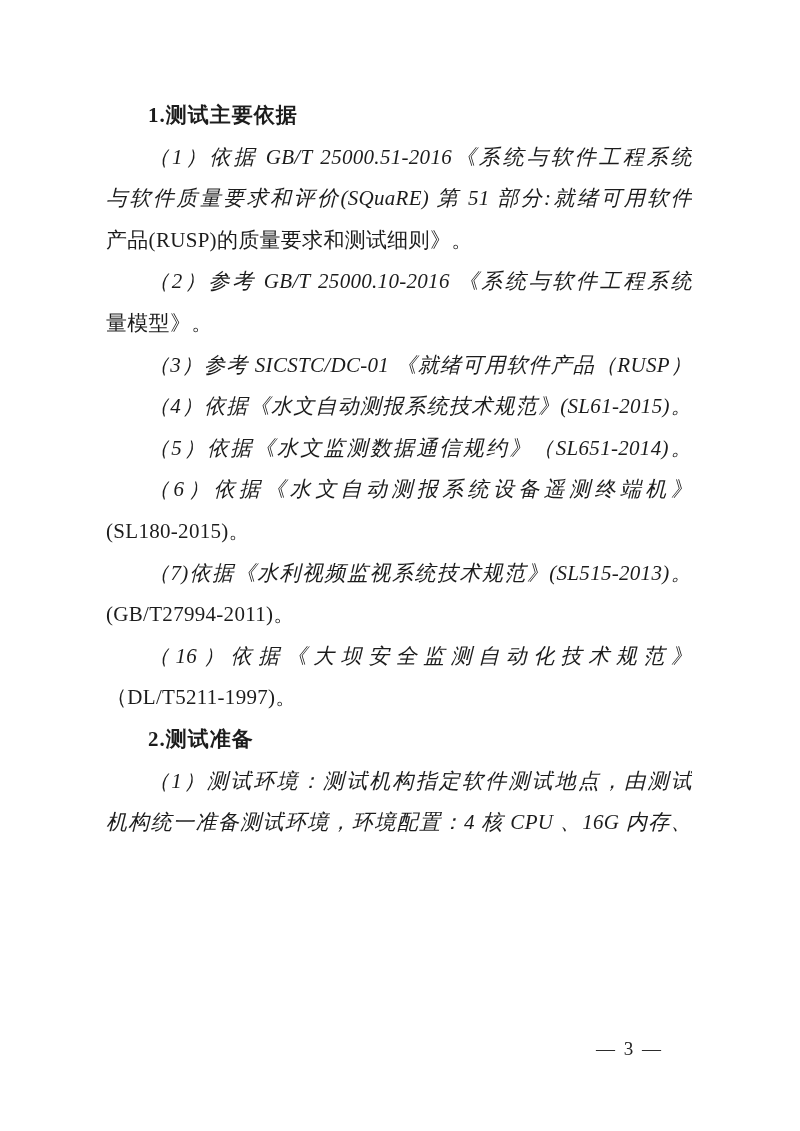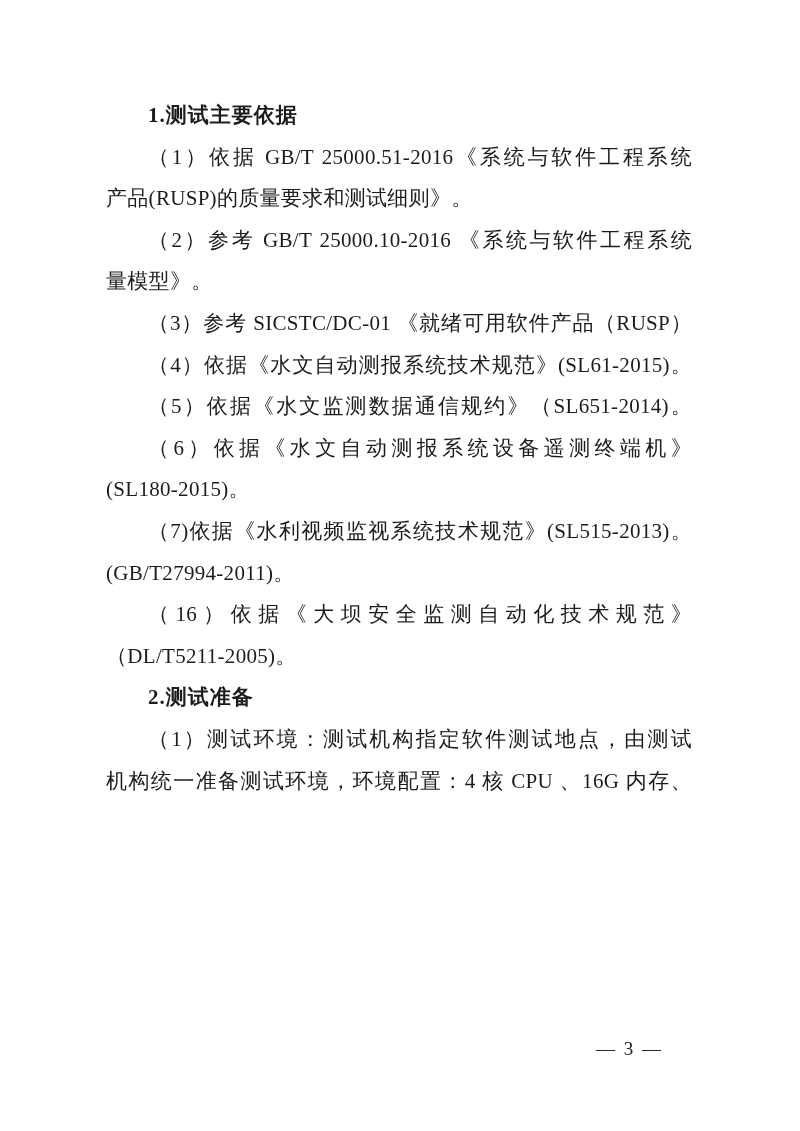--- a/index.html
+++ b/index.html
@@ -44,47 +44,49 @@
   .line.first {
     text-indent: 2em;
   }
   .line.cont {
     text-indent: 0;
   }
   .line.fill {
     text-align: justify;
     text-align-last: justify;
     text-justify: inter-ideograph;
+    font-style: italic;
   }
   .pageno {
     position: absolute;
     top: 1038px;
     right: 137px;
     font-size: 19px;
     letter-spacing: 2px;
     color: #222;
   }
 </style>
 </head>
 <body>
 
 <div class="page">
   <div class="content">
     <div class="line h">1.测试主要依据</div>
     <div class="line first fill">（1）依据 GB/T 25000.51-2016《系统与软件工程系统</div>
+    <div class="line cont fill">与软件质量要求和评价(SQuaRE) 第 51 部分:就绪可用软件</div>
     <div class="line cont">产品(RUSP)的质量要求和测试细则》。</div>
     <div class="line first fill">（2）参考 GB/T 25000.10-2016 《系统与软件工程系统</div>
     <div class="line cont">量模型》。</div>
     <div class="line first fill">（3）参考 SICSTC/DC-01 《就绪可用软件产品（RUSP）</div>
     <div class="line first fill">（4）依据《水文自动测报系统技术规范》(SL61-2015)。</div>
     <div class="line first fill">（5）依据《水文监测数据通信规约》（SL651-2014)。</div>
     <div class="line first fill">（6）依据《水文自动测报系统设备遥测终端机》</div>
     <div class="line cont">(SL180-2015)。</div>
     <div class="line first fill">（7)依据《水利视频监视系统技术规范》(SL515-2013)。</div>
     <div class="line cont">(GB/T27994-2011)。</div>
     <div class="line first fill">（16）依据《大坝安全监测自动化技术规范》</div>
-    <div class="line cont">（DL/T5211-2005)。</div>
+    <div class="line cont">（DL/T5211-1997)。</div>
     <div class="line h">2.测试准备</div>
     <div class="line first fill">（1）测试环境：测试机构指定软件测试地点，由测试</div>
     <div class="line cont fill">机构统一准备测试环境，环境配置：4 核 CPU 、16G 内存、</div>
   </div>
   <div class="pageno">— 3 —</div>
 </div>
 
 </body></html>

